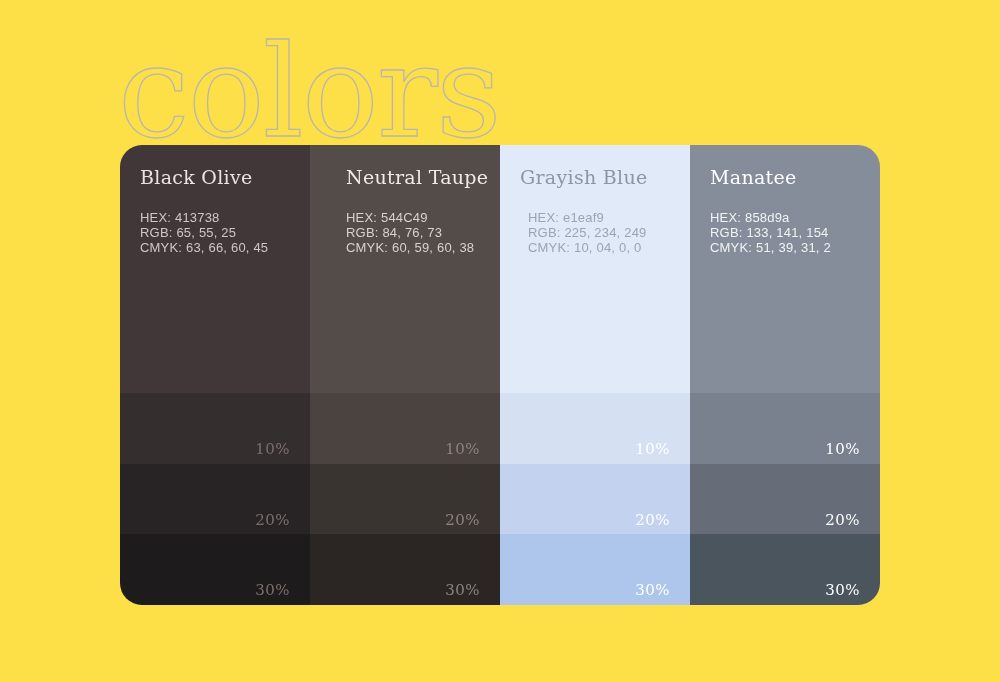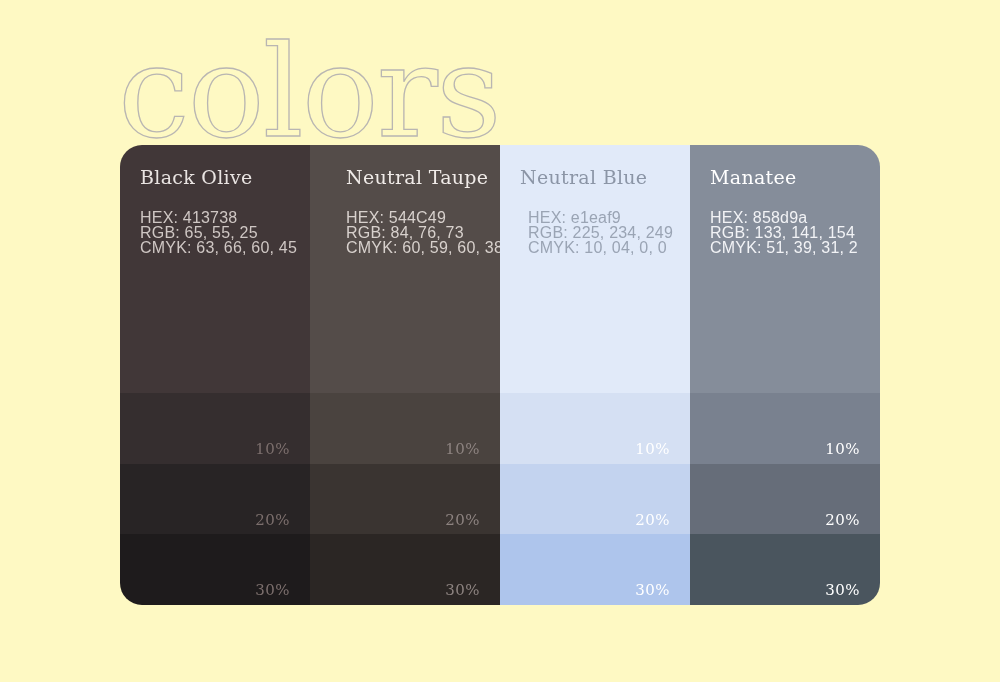--- a/index.html
+++ b/index.html
@@ -76,21 +76,21 @@
     font-size: 19px;
     font-weight: 400;
     letter-spacing: 0.3px;
     margin: 0 0 22px 0;
     line-height: 1.1;
     white-space: nowrap;
   }
 
   .spec-list {
     font-family: "Liberation Sans", sans-serif;
-    font-size: 16px;
+    font-size: 13px;
     line-height: 15px;
     letter-spacing: 0.2px;
   }
   .spec-line { white-space: nowrap; }
 
   .tint-row {
     flex: 1 1 0;
     position: relative;
   }
   .tint-label {
@@ -99,21 +99,21 @@
     top: 12px;
     font-family: "DejaVu Serif", "Liberation Serif", serif;
     font-size: 15px;
     letter-spacing: 0.5px;
     margin-top: 35px;
   }
 </style>
 </head>
 <body style="background: rgb(0, 0, 0);">
 
-<div id="stage" style="background: #fef9c3;">
+<div id="stage" style="background: #fde047;">
 
   <div class="title-wrap">
     <svg class="title-svg" width="520" height="100" viewBox="0 0 520 100">
       <text class="title-text" x="0" y="78" style="stroke: rgb(185, 182, 178);">colors</text>
     </svg>
   </div>
 
   <div class="palette-card" style="border-radius: 22px;">
 
     <div class="color-col">
@@ -151,21 +151,21 @@
       <div class="tint-row" style="background: rgb(58, 52, 49);">
         <span class="tint-label" style="color: rgb(141, 131, 128);">20%</span>
       </div>
       <div class="tint-row" style="background: rgb(43, 38, 36);">
         <span class="tint-label" style="color: rgb(141, 131, 128);">30%</span>
       </div>
     </div>
 
     <div class="color-col">
       <div class="swatch-main" style="background: rgb(225, 234, 249);">
-        <div class="swatch-name" style="color: rgb(139, 149, 166);">Neutral Blue</div>
+        <div class="swatch-name" style="color: rgb(139, 149, 166);">Grayish Blue</div>
         <div class="spec-list" style="color: rgb(154, 164, 180); margin-left: 8px;">
           <div class="spec-line">HEX: e1eaf9</div>
           <div class="spec-line">RGB: 225, 234, 249</div>
           <div class="spec-line">CMYK: 10, 04, 0, 0</div>
         </div>
       </div>
       <div class="tint-row" style="background: rgb(213, 224, 243);">
         <span class="tint-label" style="color: rgb(255, 255, 255);">10%</span>
       </div>
       <div class="tint-row" style="background: rgb(195, 211, 239);">

